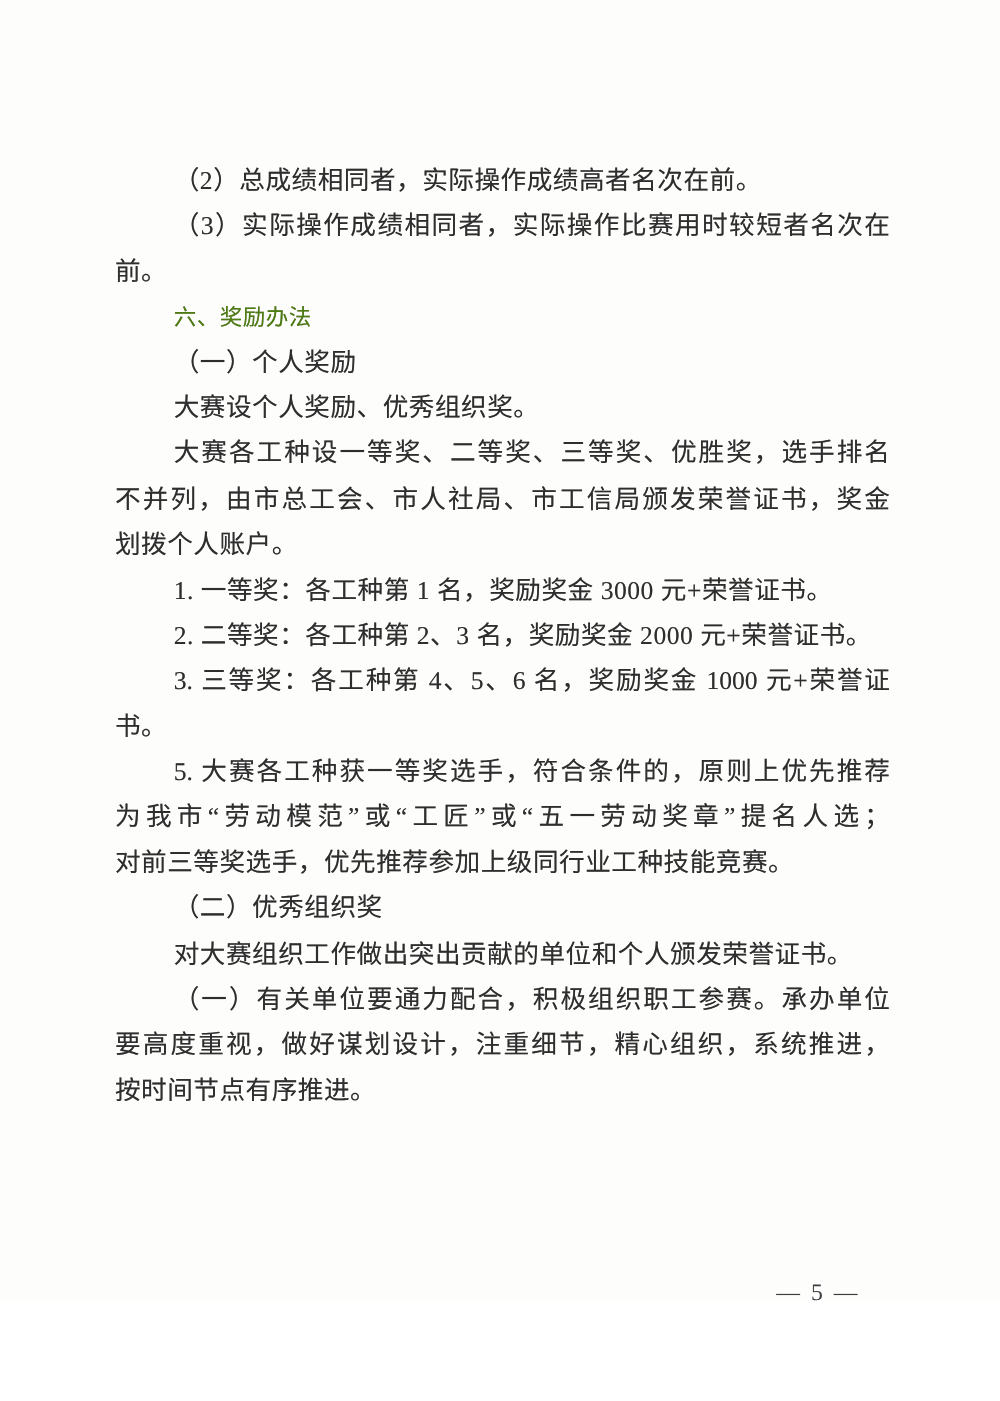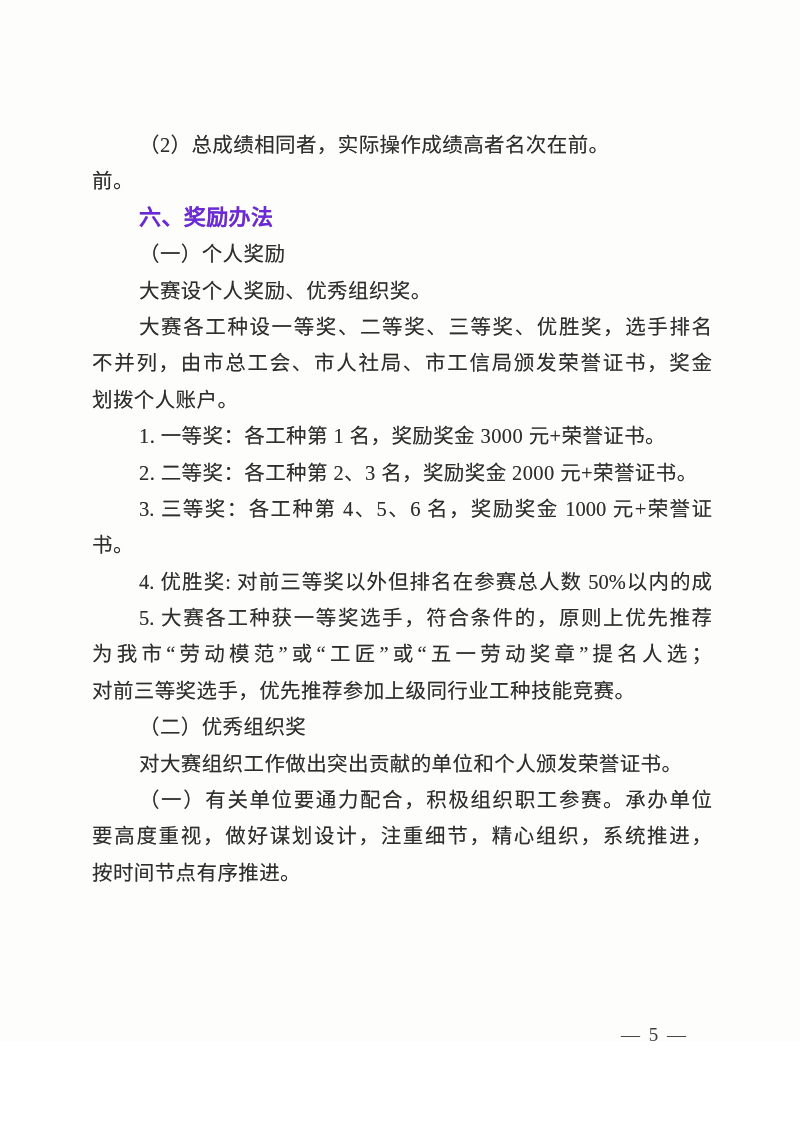--- a/index.html
+++ b/index.html
@@ -34,53 +34,53 @@
     text-indent: 47px;
   }
   .line.justify {
     text-align: justify;
     text-align-last: justify;
     text-justify: inter-character;
     letter-spacing: 0;
   }
   .line.bold {
     font-family: "Liberation Sans", "DejaVu Sans", sans-serif;
-    font-weight: 700;
-    font-size: 22px;
-    color: #6d28d9;
+    font-weight: 400;
+    font-size: 18px;
+    color: #4d7c0f;
   }
   .page-number {
     position: absolute;
     top: 1021px;
     right: 112px;
     font-size: 19px;
     line-height: 28px;
     color: #3d3d42;
     letter-spacing: 2px;
     font-family: "Liberation Serif", "DejaVu Serif", serif;
   }
 </style>
 </head>
 <body>
 
 <div class="page">
   <div class="text-block">
       <div class="line indent">（2）总成绩相同者，实际操作成绩高者名次在前。</div>
+      <div class="line indent justify">（3）实际操作成绩相同者，实际操作比赛用时较短者名次在</div>
       <div class="line">前。</div>
       <div class="line indent bold">六、奖励办法</div>
       <div class="line indent">（一）个人奖励</div>
       <div class="line indent">大赛设个人奖励、优秀组织奖。</div>
       <div class="line indent justify">大赛各工种设一等奖、二等奖、三等奖、优胜奖，选手排名</div>
       <div class="line justify">不并列，由市总工会、市人社局、市工信局颁发荣誉证书，奖金</div>
       <div class="line">划拨个人账户。</div>
       <div class="line indent">1. 一等奖：各工种第 1 名，奖励奖金 3000 元+荣誉证书。</div>
       <div class="line indent">2. 二等奖：各工种第 2、3 名，奖励奖金 2000 元+荣誉证书。</div>
       <div class="line indent justify">3. 三等奖：各工种第 4、5、6 名，奖励奖金 1000 元+荣誉证</div>
       <div class="line">书。</div>
-      <div class="line indent justify">4. 优胜奖: 对前三等奖以外但排名在参赛总人数 50%以内的成</div>
       <div class="line indent justify">5. 大赛各工种获一等奖选手，符合条件的，原则上优先推荐</div>
       <div class="line justify">为我市“劳动模范”或“工匠”或“五一劳动奖章”提名人选；</div>
       <div class="line">对前三等奖选手，优先推荐参加上级同行业工种技能竞赛。</div>
       <div class="line indent">（二）优秀组织奖</div>
       <div class="line indent">对大赛组织工作做出突出贡献的单位和个人颁发荣誉证书。</div>
       <div class="line indent justify">（一）有关单位要通力配合，积极组织职工参赛。承办单位</div>
       <div class="line justify">要高度重视，做好谋划设计，注重细节，精心组织，系统推进，</div>
       <div class="line">按时间节点有序推进。</div>
     </div>
   <div class="page-number">— 5 —</div>

